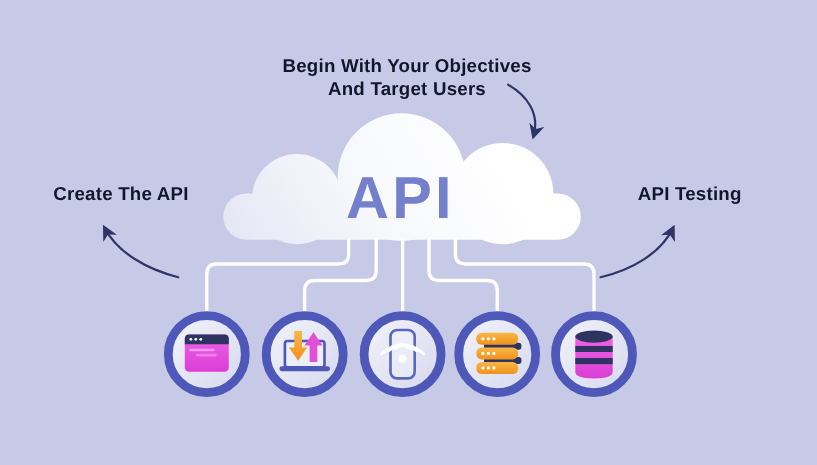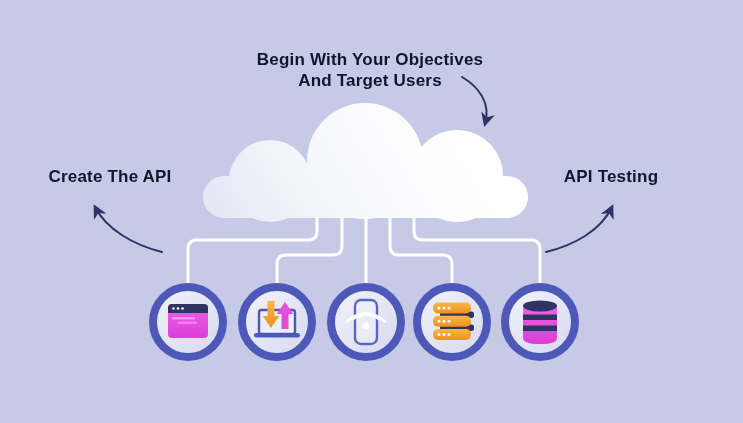--- a/index.html
+++ b/index.html
@@ -20,21 +20,21 @@
     position: absolute;
     color: #0f172a;
     font-weight: bold;
     font-size: 17px;
     line-height: 21px;
     text-align: center;
     letter-spacing: 0.2px;
   }
   .label-top   { left: 215px; top: 49px;  width: 310px; }
   .label-left  { left: 20px;  top: 166px; width: 180px; }
-  .label-right { left: 521px; top: 166px; width: 180px; }
+  .label-right { left: 537px; top: 166px; width: 180px; }
   .api-title {
     position: absolute;
     left: 264px; top: 151px;
     width: 200px;
     text-align: center;
     font-size: 54px;
     line-height: 58px;
     font-weight: 800;
     letter-spacing: 3px;
     color: #7580cd;
@@ -156,14 +156,15 @@
 
   <div class="label label-top">
     <span>Begin With Your Objectives</span><br>
     <span>And Target Users</span>
   </div>
 
   <div class="label label-left">Create The API</div>
 
   <div class="label label-right">API Testing</div>
 
+  <div class="api-title">API</div>
 
 </div>
 
 </body></html>

